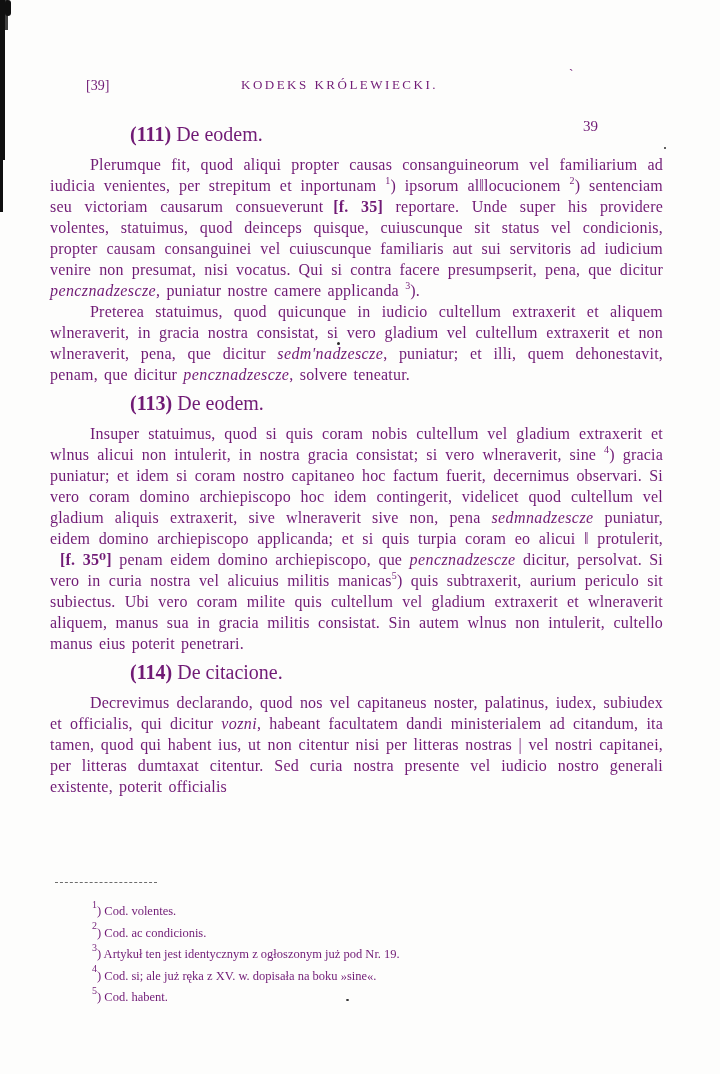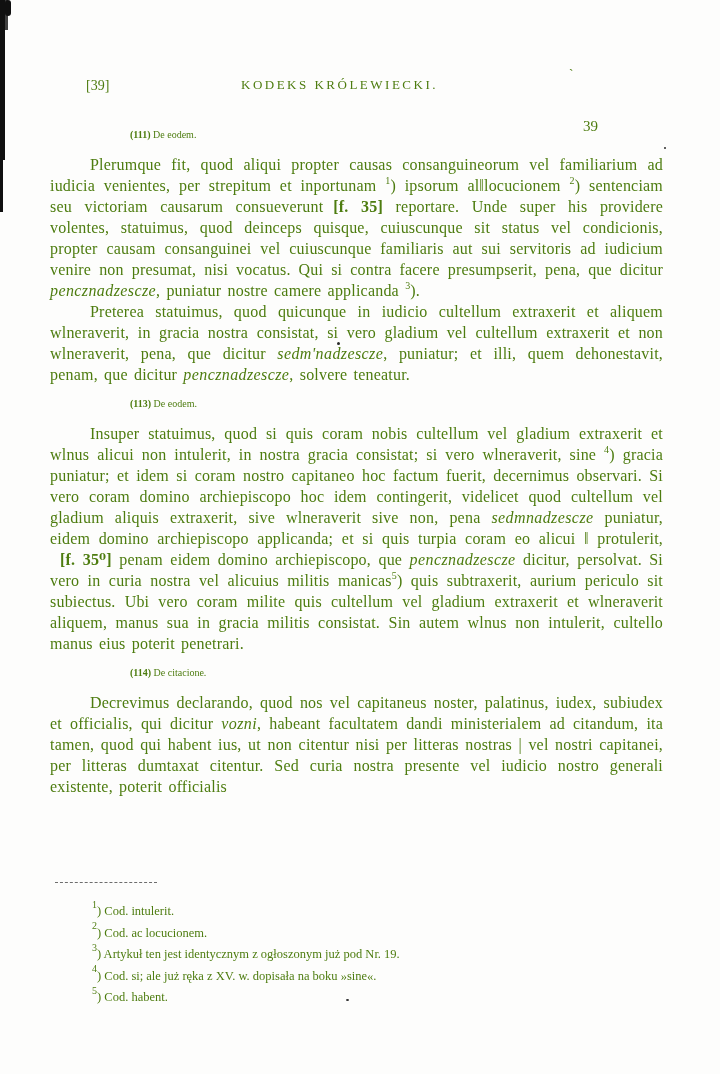--- a/index.html
+++ b/index.html
@@ -1,20 +1,20 @@
 <!DOCTYPE html>
 <html><head>
 <meta charset="utf-8">
 <style>
   html,body { margin:0; padding:0; background:#ffffff; }
   .page {
     position:relative; width:720px; height:1074px;
     background:#fdfdfc; overflow:hidden;
     font-family:"Liberation Serif","DejaVu Serif",serif;
-    color:#4d7c0f;
+    color:#701a75;
   }
   
   .bar { position:absolute; background:#101010; }
   .b1 { left:0; top:24;  width:5px; height:160px; }
   .b2 { left:0; top:184; width:3px; height:212px; }
   .b3 { left:0; top:396; width:2px; height:86px; }
   .b4 { left:0; top:482; width:4px; height:82px; }
   .b5 { left:0; top:576; width:2px; height:84px; }
   .b6 { left:0; top:660; width:3px; height:200px; }
   .b6b{ left:5px; top:694; width:6px; height:16px; border-radius:3px; }
@@ -27,21 +27,21 @@
   .sp3 { left:664px; top:147px; width:2px; height:2px; }
 
   
   .hdr-folio   { position:absolute; left:86px;  top:78px; font-size:14px; }
   .hdr-title   { position:absolute; left:241px; top:77px; font-size:13px; letter-spacing:2.5px; }
   .hdr-accent  { position:absolute; left:569px; top:66px; font-size:13px; }
   .hdr-pagenum { position:absolute; left:583px; top:78px; font-size:15px;margin-top:40px; }
 
   
   .content { position:absolute; left:50px; top:118px; width:613px; }
-  .section-heading { margin:8px 0 9px 80px; font-size:10px; line-height:21px; }
+  .section-heading { margin:8px 0 9px 80px; font-size:20px; line-height:21px; }
   .section-heading:first-child { margin-top:6px; }
   .sec-num { font-weight:700; }
   .paragraph {
     margin:0; text-align:justify; text-indent:40px;
     font-size:16px; line-height:21px; word-spacing:2px; letter-spacing:0.2px;
   }
   .paragraph i { letter-spacing:0.4px; }
   sup.fnref { font-size:10px; line-height:0; position:relative; top:-1px; }
   .folio { margin-left:10px; white-space:nowrap;font-weight:bold; }
 
@@ -84,20 +84,20 @@
       <p class="paragraph"><span>Plerumque fit, quod aliqui propter causas consanguineorum vel familiarium ad iudicia venientes, per strepitum et inportunam </span><sup class="fnref">1</sup><span>) ipsorum al‖locucionem </span><sup class="fnref">2</sup><span>) sentenciam seu victoriam causarum consueverunt</span><span class="folio">[f. 35]</span><span> reportare. Unde super his providere volentes, statuimus, quod deinceps quisque, cuiuscunque sit status vel condicionis, propter causam consanguinei vel cuiuscunque familiaris aut sui servitoris ad iudicium venire non presumat, nisi vocatus. Qui si contra facere presumpserit, pena, que dicitur </span><i>pencznadzescze</i><span>, puniatur nostre camere applicanda </span><sup class="fnref">3</sup><span>).</span></p>
       <p class="paragraph"><span>Preterea statuimus, quod quicunque in iudicio cultellum extraxerit et aliquem wlneraverit, in gracia nostra consistat, si vero gladium vel cultellum extraxerit et non wlneraverit, pena, que dicitur </span><i>sedm'nadzescze</i><span>, puniatur; et illi, quem dehonestavit, penam, que dicitur </span><i>pencznadzescze</i><span>, solvere teneatur.</span></p>
       <div class="section-heading"><span class="sec-num">(113)</span><span class="sec-title">&nbsp;De eodem.</span></div>
       <p class="paragraph"><span>Insuper statuimus, quod si quis coram nobis cultellum vel gladium extraxerit et wlnus alicui non intulerit, in nostra gracia consistat; si vero wlneraverit, sine </span><sup class="fnref">4</sup><span>) gracia puniatur; et idem si coram nostro capitaneo hoc factum fuerit, decernimus observari. Si vero coram domino archiepiscopo hoc idem contingerit, videlicet quod cultellum vel gladium aliquis extraxerit, sive wlneraverit sive non, pena </span><i>sedmnadzescze</i><span> puniatur, eidem domino archiepiscopo applicanda; et si quis turpia coram eo alicui ‖ protulerit,</span><span class="folio">[f. 35⁰]</span><span> penam eidem domino archiepiscopo, que </span><i>pencznadzescze</i><span> dicitur, persolvat. Si vero in curia nostra vel alicuius militis manicas</span><sup class="fnref">5</sup><span>) quis subtraxerit, aurium periculo sit subiectus. Ubi vero coram milite quis cultellum vel gladium extraxerit et wlneraverit aliquem, manus sua in gracia militis consistat. Sin autem wlnus non intulerit, cultello manus eius poterit penetrari.</span></p>
       <div class="section-heading"><span class="sec-num">(114)</span><span class="sec-title">&nbsp;De citacione.</span></div>
       <p class="paragraph"><span>Decrevimus declarando, quod nos vel capitaneus noster, palatinus, iudex, subiudex et officialis, qui dicitur </span><i>vozni</i><span>, habeant facultatem dandi ministerialem ad citandum, ita tamen, quod qui habent ius, ut non citentur nisi per litteras nostras | vel nostri capitanei, per litteras dumtaxat citentur. Sed curia nostra presente vel iudicio nostro generali existente, poterit officialis</span></p>
     </div>
 
   <div class="footnote-sep"></div>
   <div class="footnotes">
-      <div class="footnote"><sup class="fnref">1</sup><span>) </span><span>Cod. intulerit.</span></div>
-      <div class="footnote"><sup class="fnref">2</sup><span>) </span><span>Cod. ac locucionem.</span></div>
+      <div class="footnote"><sup class="fnref">1</sup><span>) </span><span>Cod. volentes.</span></div>
+      <div class="footnote"><sup class="fnref">2</sup><span>) </span><span>Cod. ac condicionis.</span></div>
       <div class="footnote"><sup class="fnref">3</sup><span>) </span><span>Artykuł ten jest identycznym z ogłoszonym już pod Nr. 19.</span></div>
       <div class="footnote"><sup class="fnref">4</sup><span>) </span><span>Cod. si; ale już ręka z XV. w. dopisała na boku »sine«.</span></div>
       <div class="footnote"><sup class="fnref">5</sup><span>) </span><span>Cod. habent.</span></div>
     </div>
 
 </div>
 
 </body></html>

